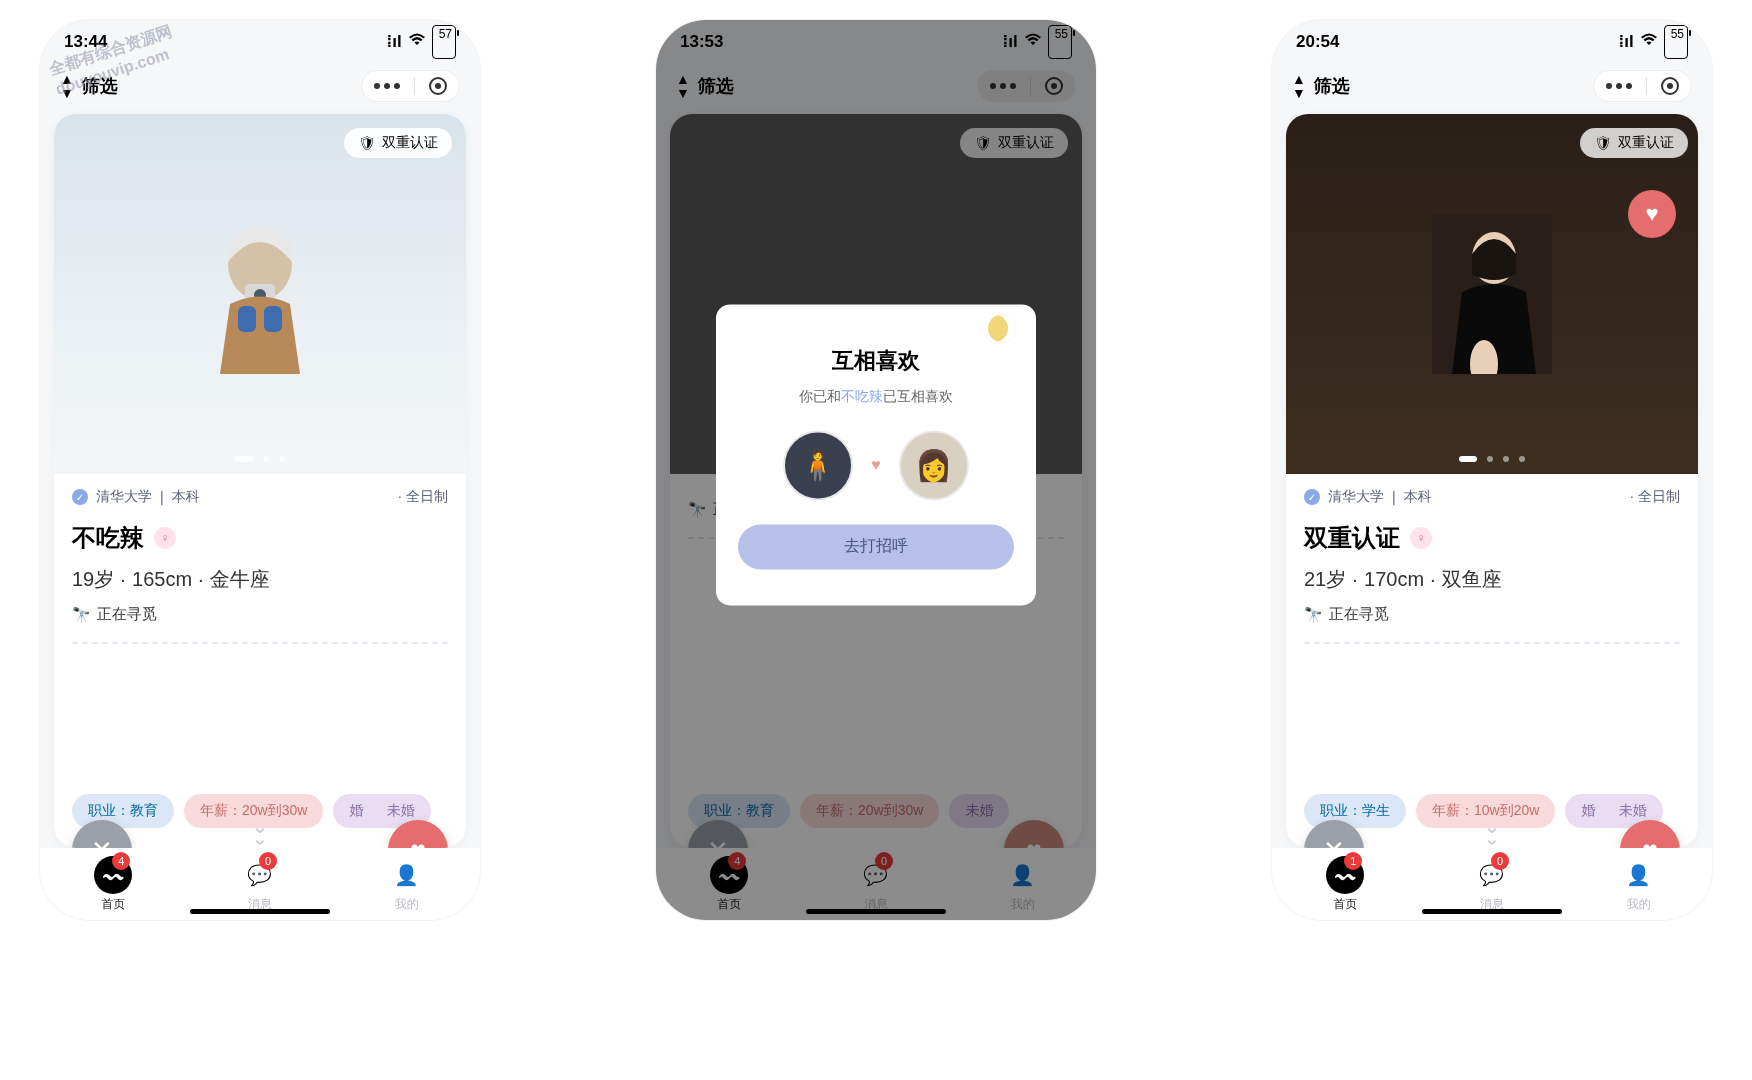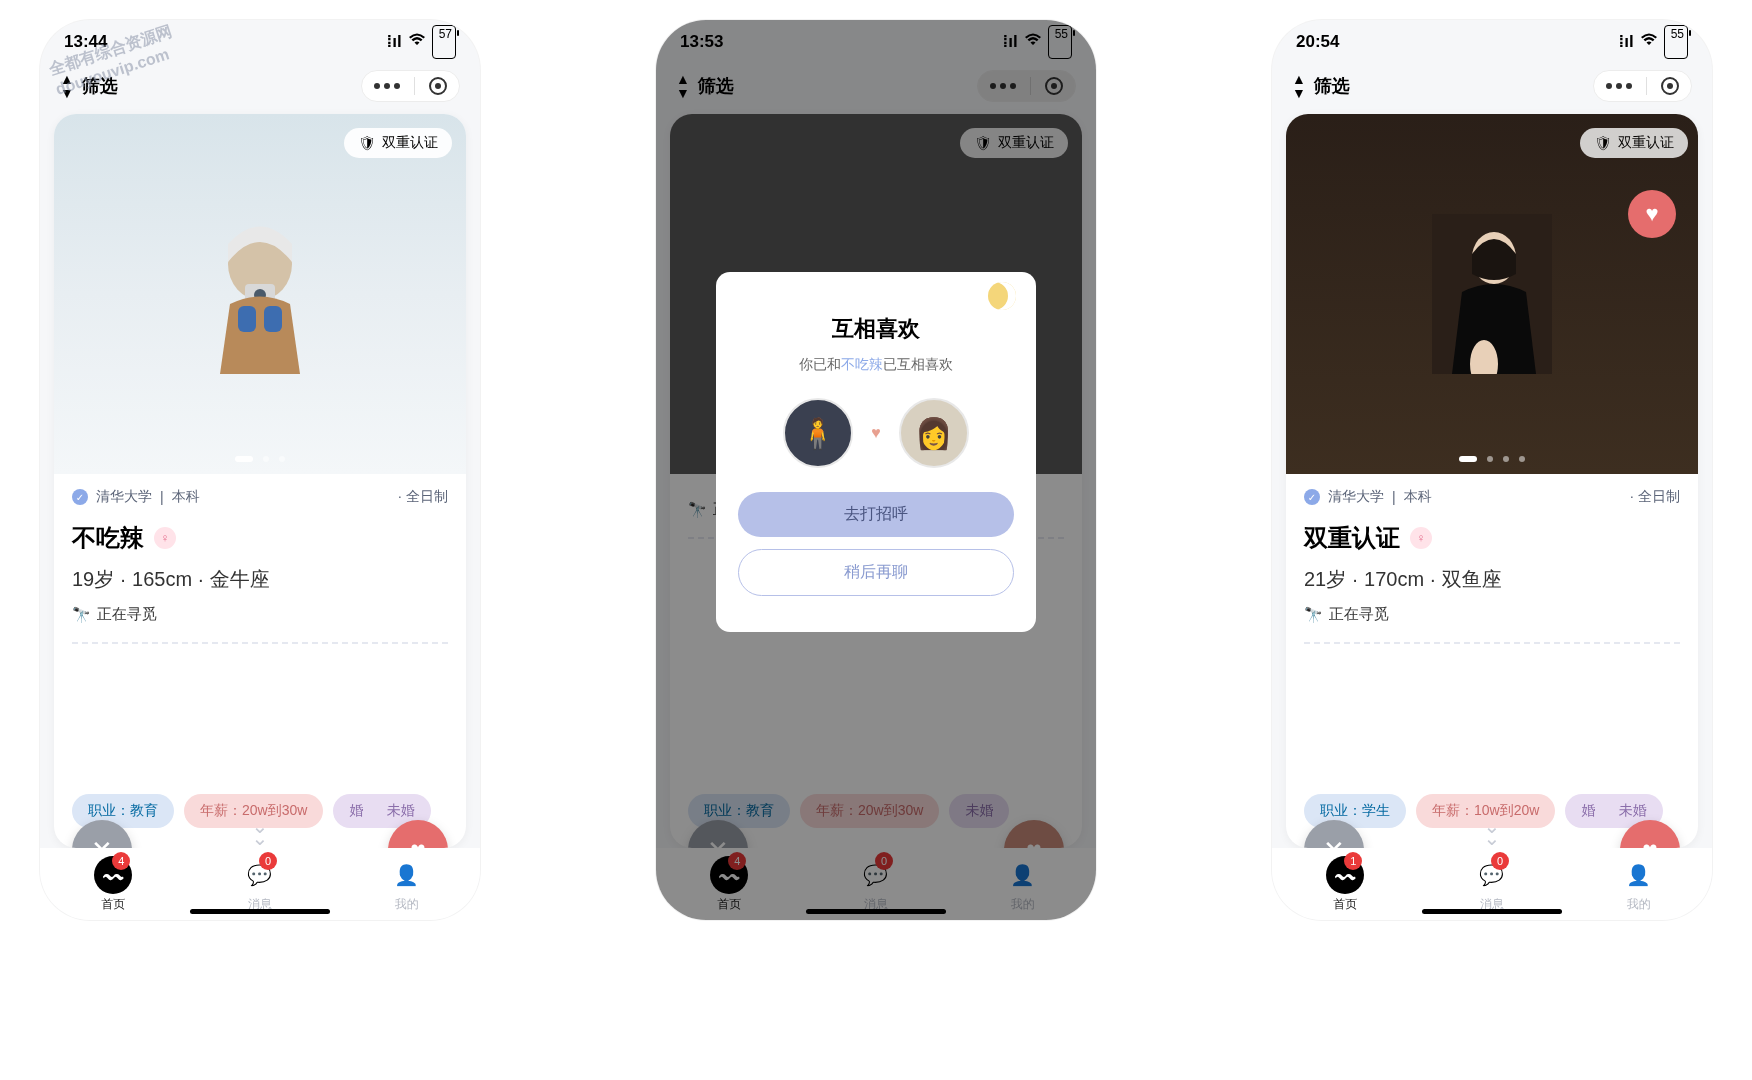--- a/index.html
+++ b/index.html
@@ -241,21 +241,20 @@
   <div class="modal">
     <div class="moon"></div>
     <div class="modal-title">互相喜欢</div>
     <div class="modal-sub"><span>你已和</span><span class="hl">不吃辣</span><span>已互相喜欢</span></div>
     <div class="avatar-row">
       <div class="avatar" style="background:#3a4050">🧍</div>
       <span style="color:#e8a090">♥</span>
       <div class="avatar" style="background:#d8d0c0">👩</div>
     </div>
     <button class="modal-btn btn-primary">去打招呼</button>
-    <button class="modal-btn btn-ghost">稍后再聊</button>
   </div>
 </div>
 
 <div class="phone p3">
   <div class="status-bar">
     <span>20:54</span>
     <div class="status-right">
         <span>⁞ıl</span>
         <span><svg width="18" height="14" viewBox="0 0 18 14">
             <path d="M9 12 L6.5 9.5 Q9 7.5 11.5 9.5 Z M3.5 6.5 Q9 1.5 14.5 6.5 L12.8 8.2 Q9 4.8 5.2 8.2 Z M1 4 Q9 -3 17 4 L15.5 5.5 Q9 -0.5 2.5 5.5 Z" fill="#000"></path>

